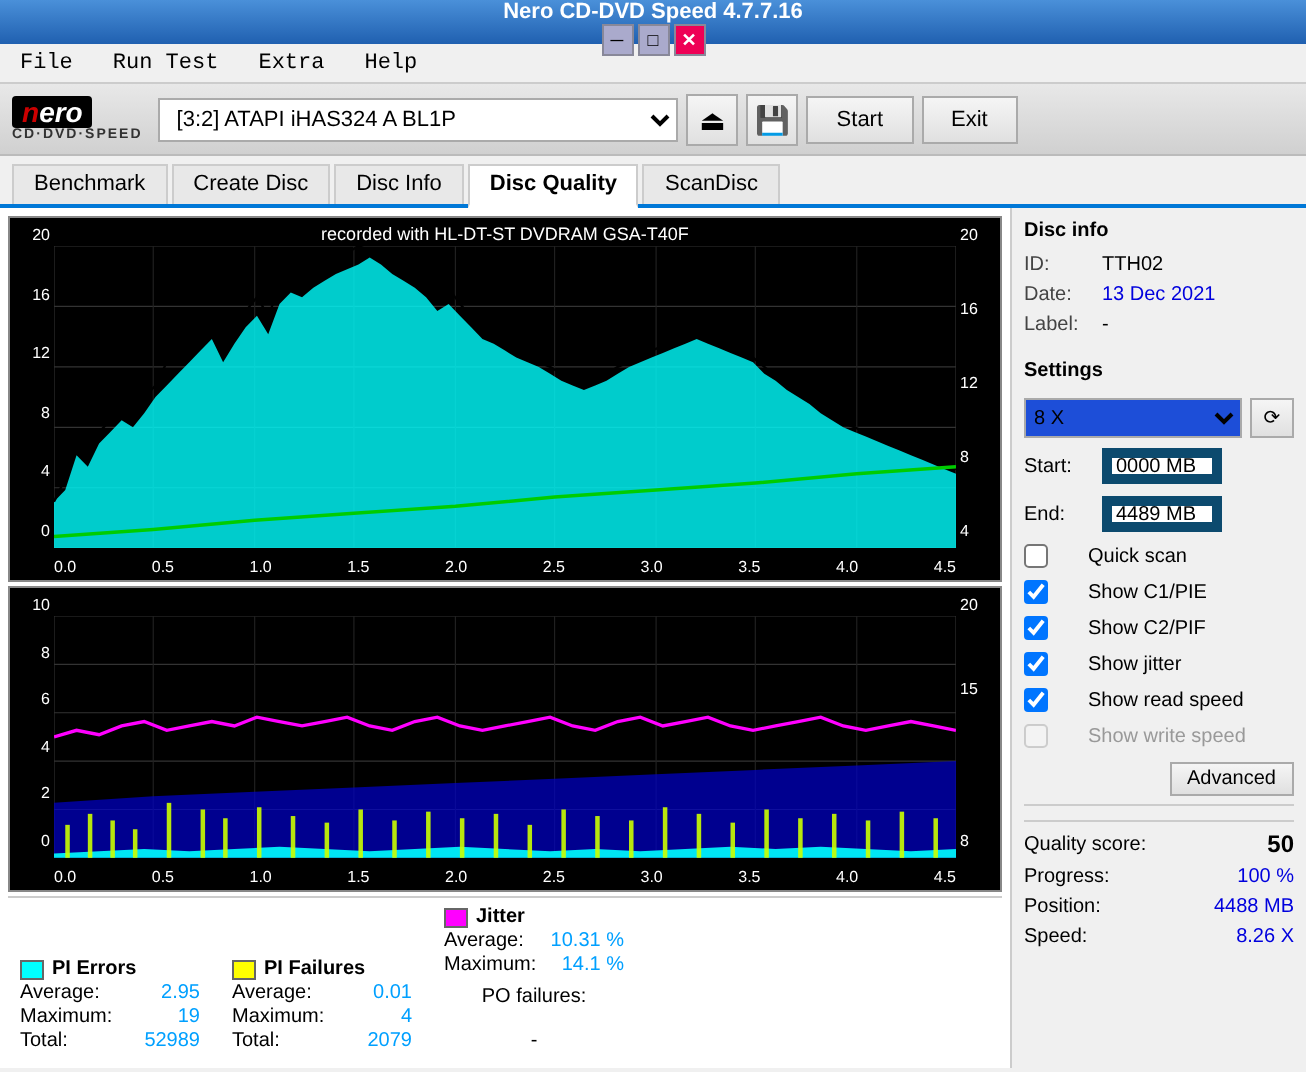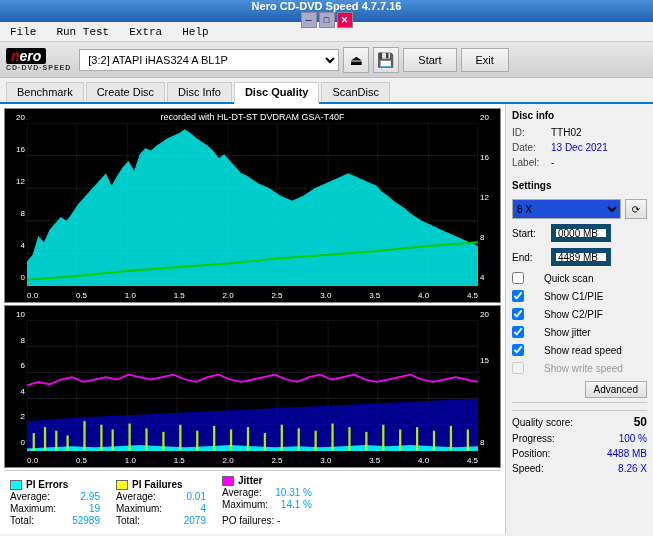--- a/index.html
+++ b/index.html
@@ -263,20 +263,21 @@
     }
     .legend-stat span:last-child {
       color: #00a0ff;
       min-width: 40px;
       text-align: right;
     }
     .po-failures {
       font-size: 10px;
       display: flex;
       align-items: center;
+      flex-direction: column;
     }
 
     
     .right-panel {
       width: 148px;
       background: #f0f0f0;
       border-left: 1px solid #ccc;
       padding: 6px;
       font-size: 10px;
       overflow-y: auto;

